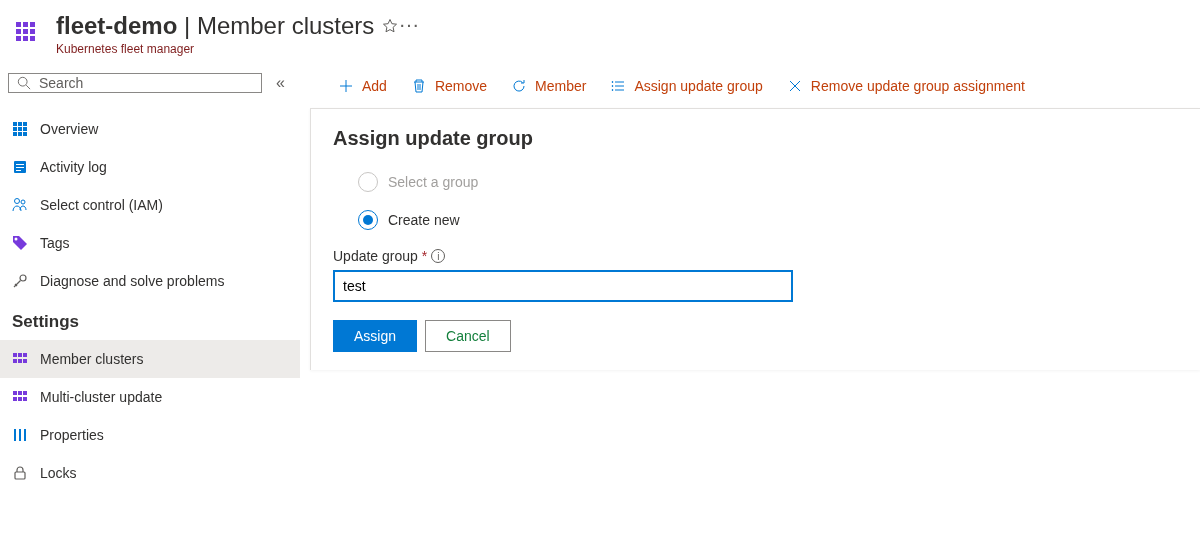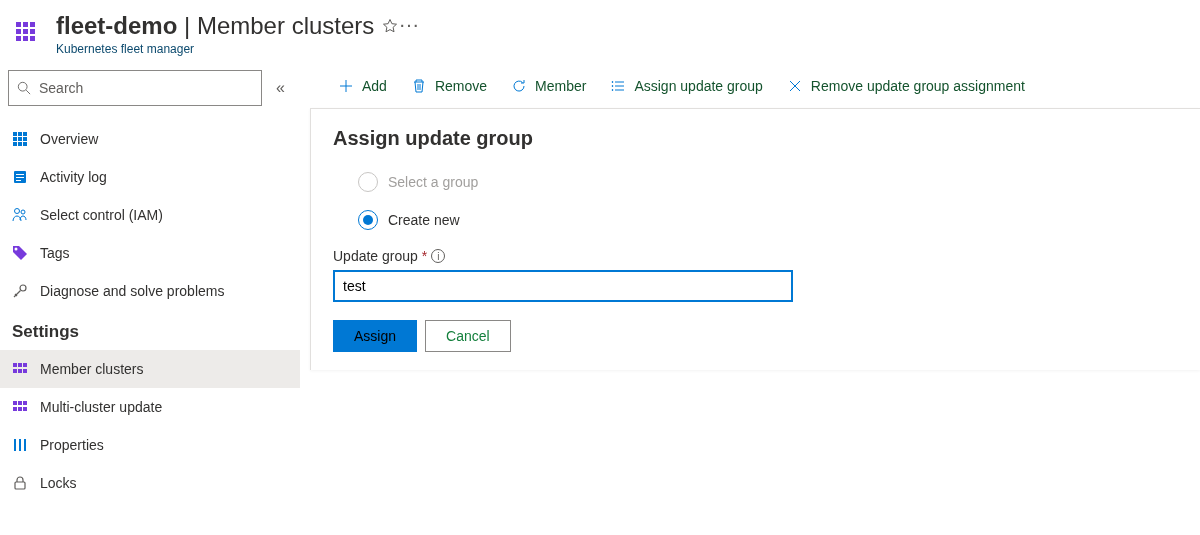--- a/index.html
+++ b/index.html
@@ -5,63 +5,63 @@
     * { box-sizing: border-box; margin: 0; padding: 0; }
     body { font-family: "Segoe UI", -apple-system, sans-serif; font-size: 14px; color: #323130; background: #fff; width: 1200px; height: 535px; overflow: hidden; }
     
     .header { padding: 12px 0 8px 12px; display: flex; align-items: flex-start; }
     .header-icon { width: 32px; height: 32px; margin-right: 12px; margin-top: 4px; display: flex; align-items: center; justify-content: center; }
     .header-text { flex: 1; }
     .header-title { font-size: 24px; font-weight: 600; display: flex; align-items: center; gap: 2px; }
     .header-title .resource-name { font-weight: 600; }
     .header-title .sep { color: #323130; font-weight: 300; }
     .header-title .page-name { font-weight: 300; }
-    .header-subtitle { font-size: 12px; color: #0c4a6e; margin-top: 2px; }
+    .header-subtitle { font-size: 12px; color: #7f1d1d; margin-top: 2px; }
     .star-icon { color: #605e5c; cursor: pointer; margin-left: 6px; }
     .more-icon { color: #605e5c; cursor: pointer; font-size: 14px; letter-spacing: 2px; }
     
     .body-area { display: flex; }
     
     .sidebar { width: 310px; flex-shrink: 0; padding-right: 10px; }
     .search-row { display: flex; align-items: center; padding: 6px 0 6px 8px; gap: 10px; margin-bottom: 8px; }
-    .search-box { flex: 1; border: 1px solid #8a8886; height: 36px; display: flex; align-items: center; padding: 0 8px; gap: 8px; max-width: 254px; }
+    .search-box { flex: 1; border: 1px solid #8a8886; height: 20px; display: flex; align-items: center; padding: 0 8px; gap: 8px; max-width: 254px; }
     .search-box input { border: none; outline: none; flex: 1; font-size: 14px; color: #323130; }
     .search-box input::placeholder { color: #605e5c; }
     .collapse-btn { color: #605e5c; cursor: pointer; font-size: 16px; padding: 4px; }
     
     .nav-item { display: flex; align-items: center; padding: 8px 10px 8px 12px; gap: 12px; cursor: pointer; height: 38px; }
     .nav-item.active { background: #edebe9; }
     .nav-icon { width: 16px; height: 16px; display: flex; align-items: center; justify-content: center; flex-shrink: 0; }
     .nav-label { font-size: 14px; }
     .nav-section-header { padding: 12px 10px 8px 12px; font-weight: 600; font-size: 17px; }
     
     .main { flex: 1; display: flex; flex-direction: column; }
     .toolbar { display: flex; align-items: center; gap: 4px; padding: 4px 0 4px 18px; height: 44px; }
-    .toolbar-btn { display: flex; align-items: center; gap: 8px; padding: 6px 10px; cursor: pointer; color: #14532d; }
+    .toolbar-btn { display: flex; align-items: center; gap: 8px; padding: 6px 10px; cursor: pointer; color: #c2410c; }
     .tb-icon { width: 16px; height: 16px; display: flex; align-items: center; justify-content: center; color: #0078d4; }
     
     .panel { border: 1px solid #e1dfdd; border-right: none; border-bottom: none; margin-top: 0; padding: 18px 22px; box-shadow: 0 1px 3px rgba(0,0,0,0.05); }
     .panel-title { font-size: 20px; font-weight: 600; margin-bottom: 22px; }
     .radio-row { display: flex; align-items: center; gap: 10px; margin-bottom: 18px; cursor: pointer; margin-left: 25px; }
     .radio { width: 20px; height: 20px; border-radius: 50%; border: 1px solid #8a8886; display: flex; align-items: center; justify-content: center; flex-shrink: 0; }
     .radio.disabled { border-color: #c8c6c4; }
     .radio.checked { border-color: #0078d4; border-width: 1px; }
     .radio.checked::after { content: ""; width: 10px; height: 10px; background: #0078d4; border-radius: 50%; }
     .radio-label.disabled { color: #a19f9d; }
     
     .field-label-row { display: flex; align-items: center; gap: 4px; margin-bottom: 6px; }
     .field-label { font-size: 14px; }
     .req { color: #a4262c; }
     .info-icon { width: 14px; height: 14px; border: 1px solid #605e5c; border-radius: 50%; display: flex; align-items: center; justify-content: center; font-size: 10px; color: #605e5c; cursor: pointer; }
     
     .text-input { width: 460px; height: 32px; border: 2px solid #0078d4; padding: 0 8px; font-size: 14px; outline: none; margin-bottom: 18px; }
     
     .button-row { display: flex; gap: 8px; }
     .btn { height: 32px; padding: 0 20px; font-size: 14px; cursor: pointer; border: 1px solid; display: flex; align-items: center; }
-    .btn-primary { background: #0078d4; color: #000000; border-color: #0078d4; }
+    .btn-primary { background: #0078d4; color: #ffffff; border-color: #0078d4; }
     .btn-secondary { background: #fff; color: #15803d; border-color: #8a8886; }
     
     svg { display: block; }
   </style>
 </head>
 <body>
 
 <div class="header">
   <div class="header-icon">
     <svg width="28" height="28" viewBox="0 0 28 28">

